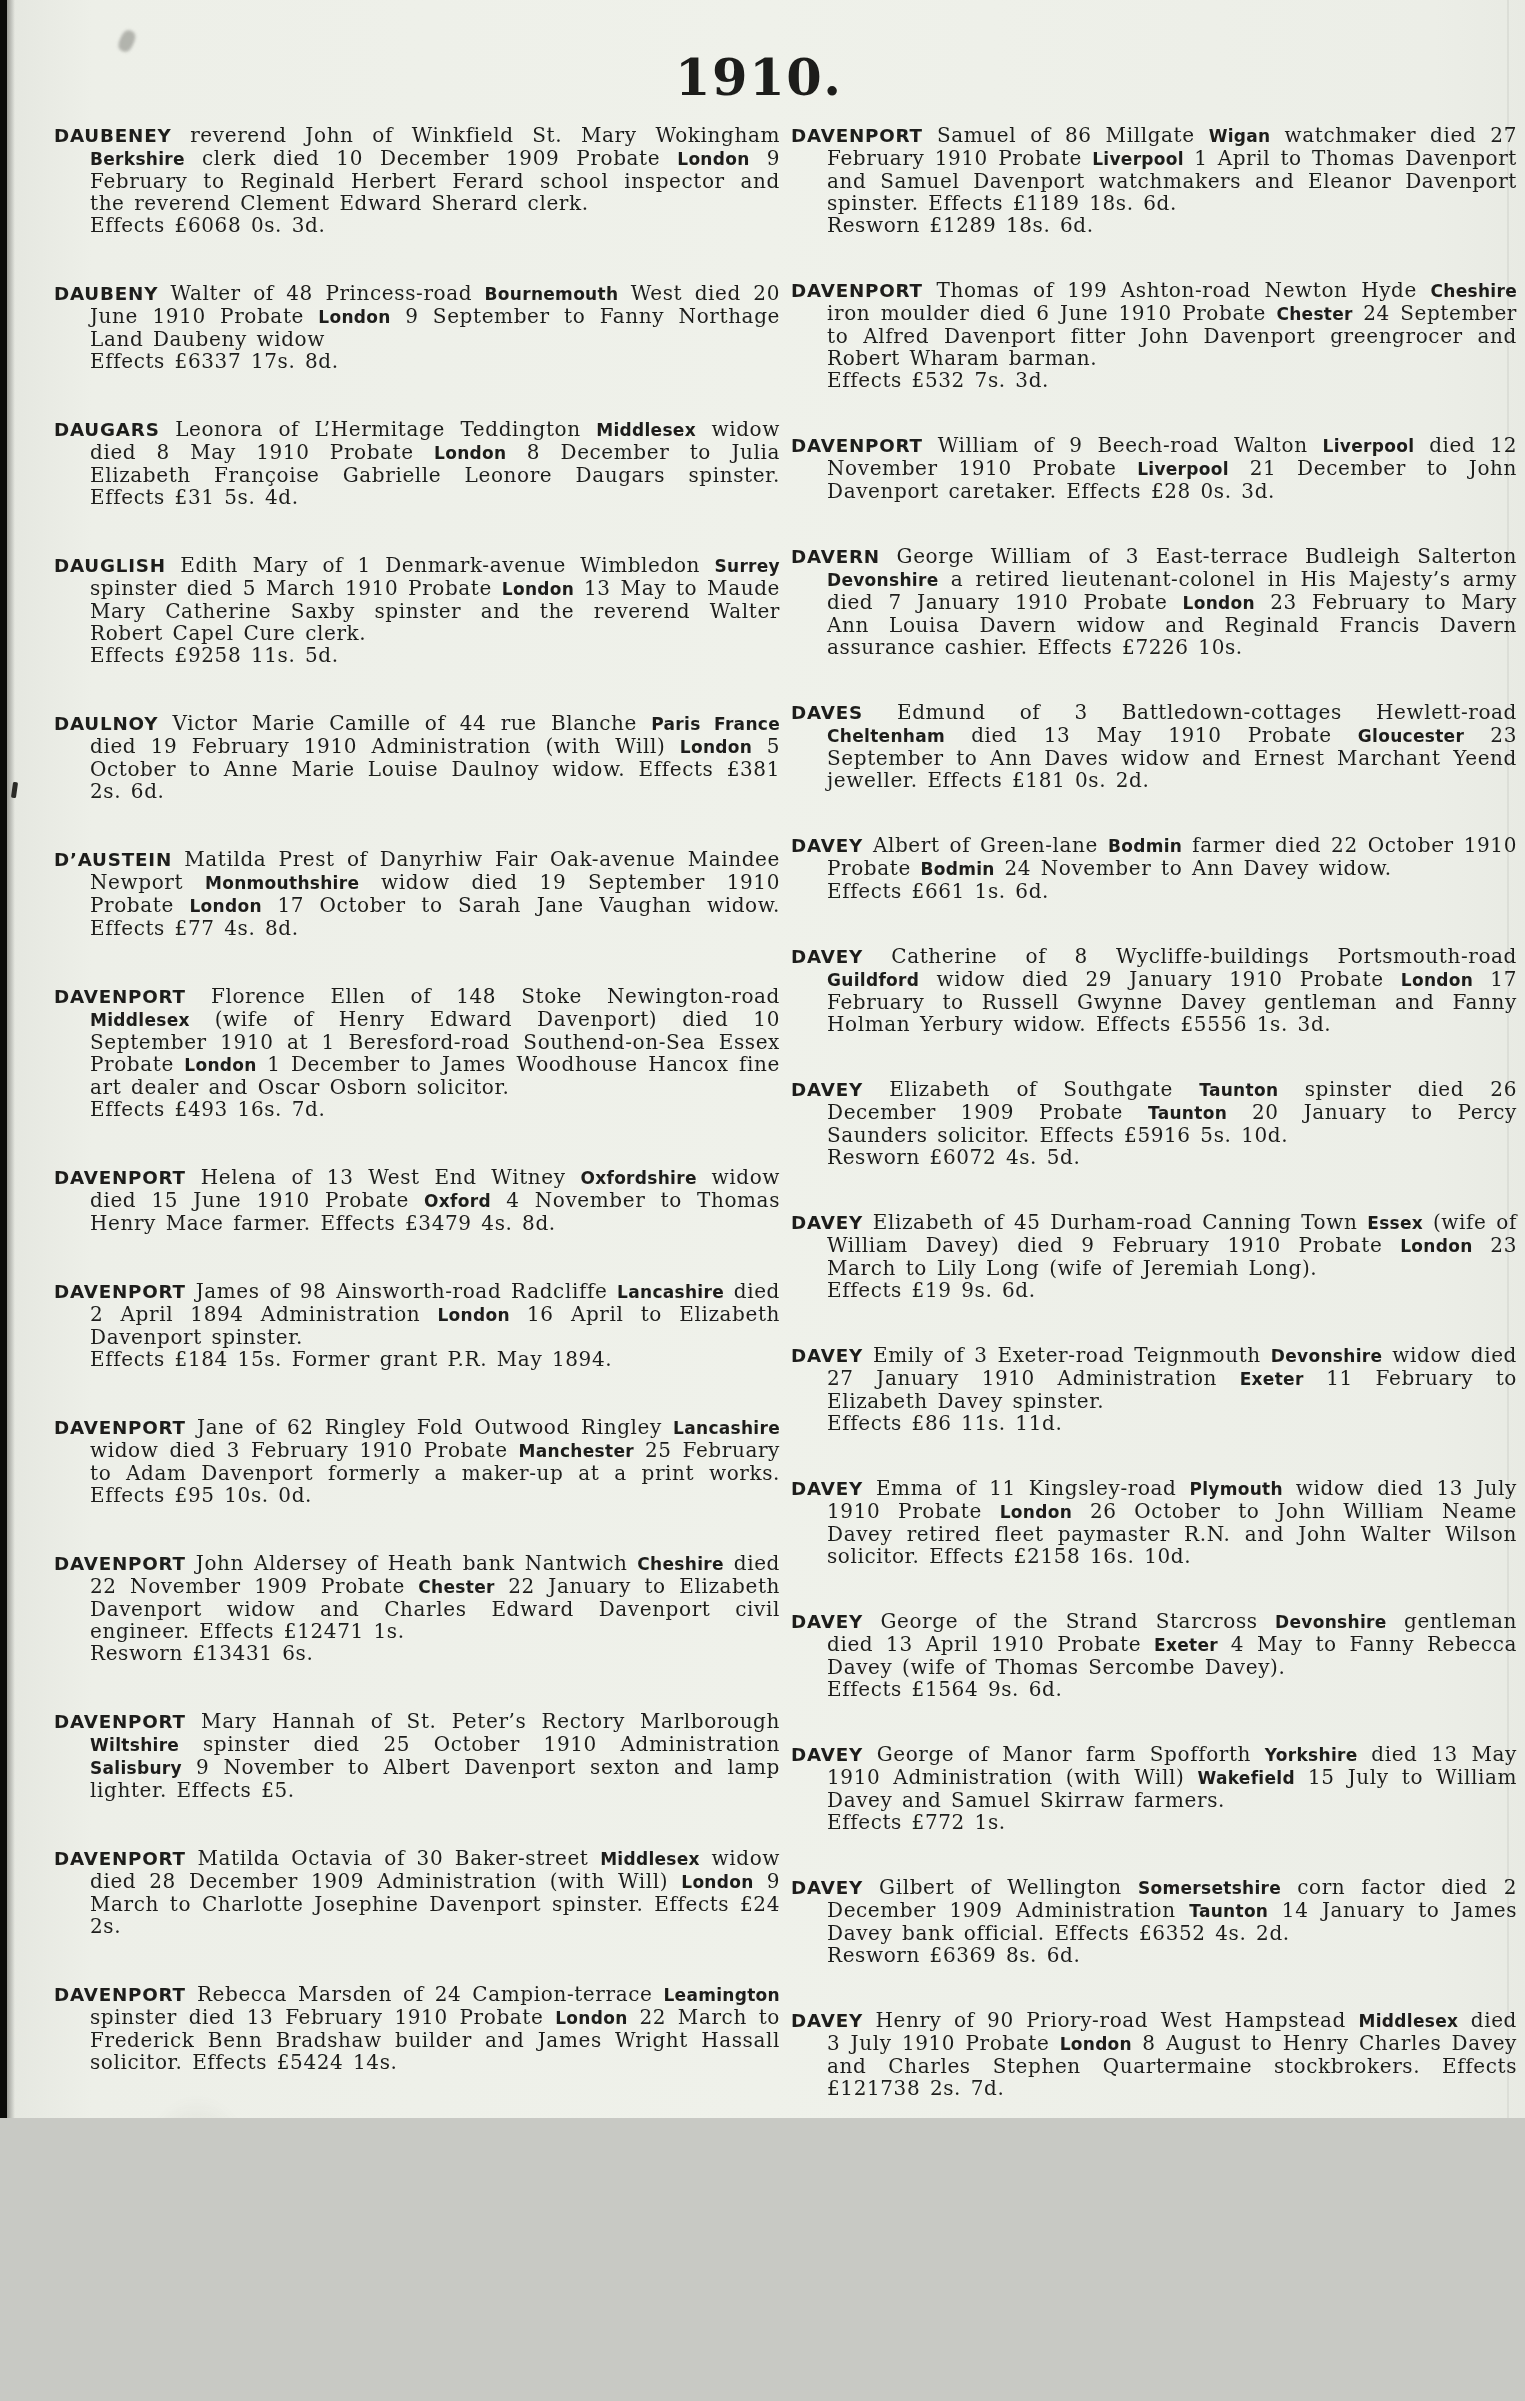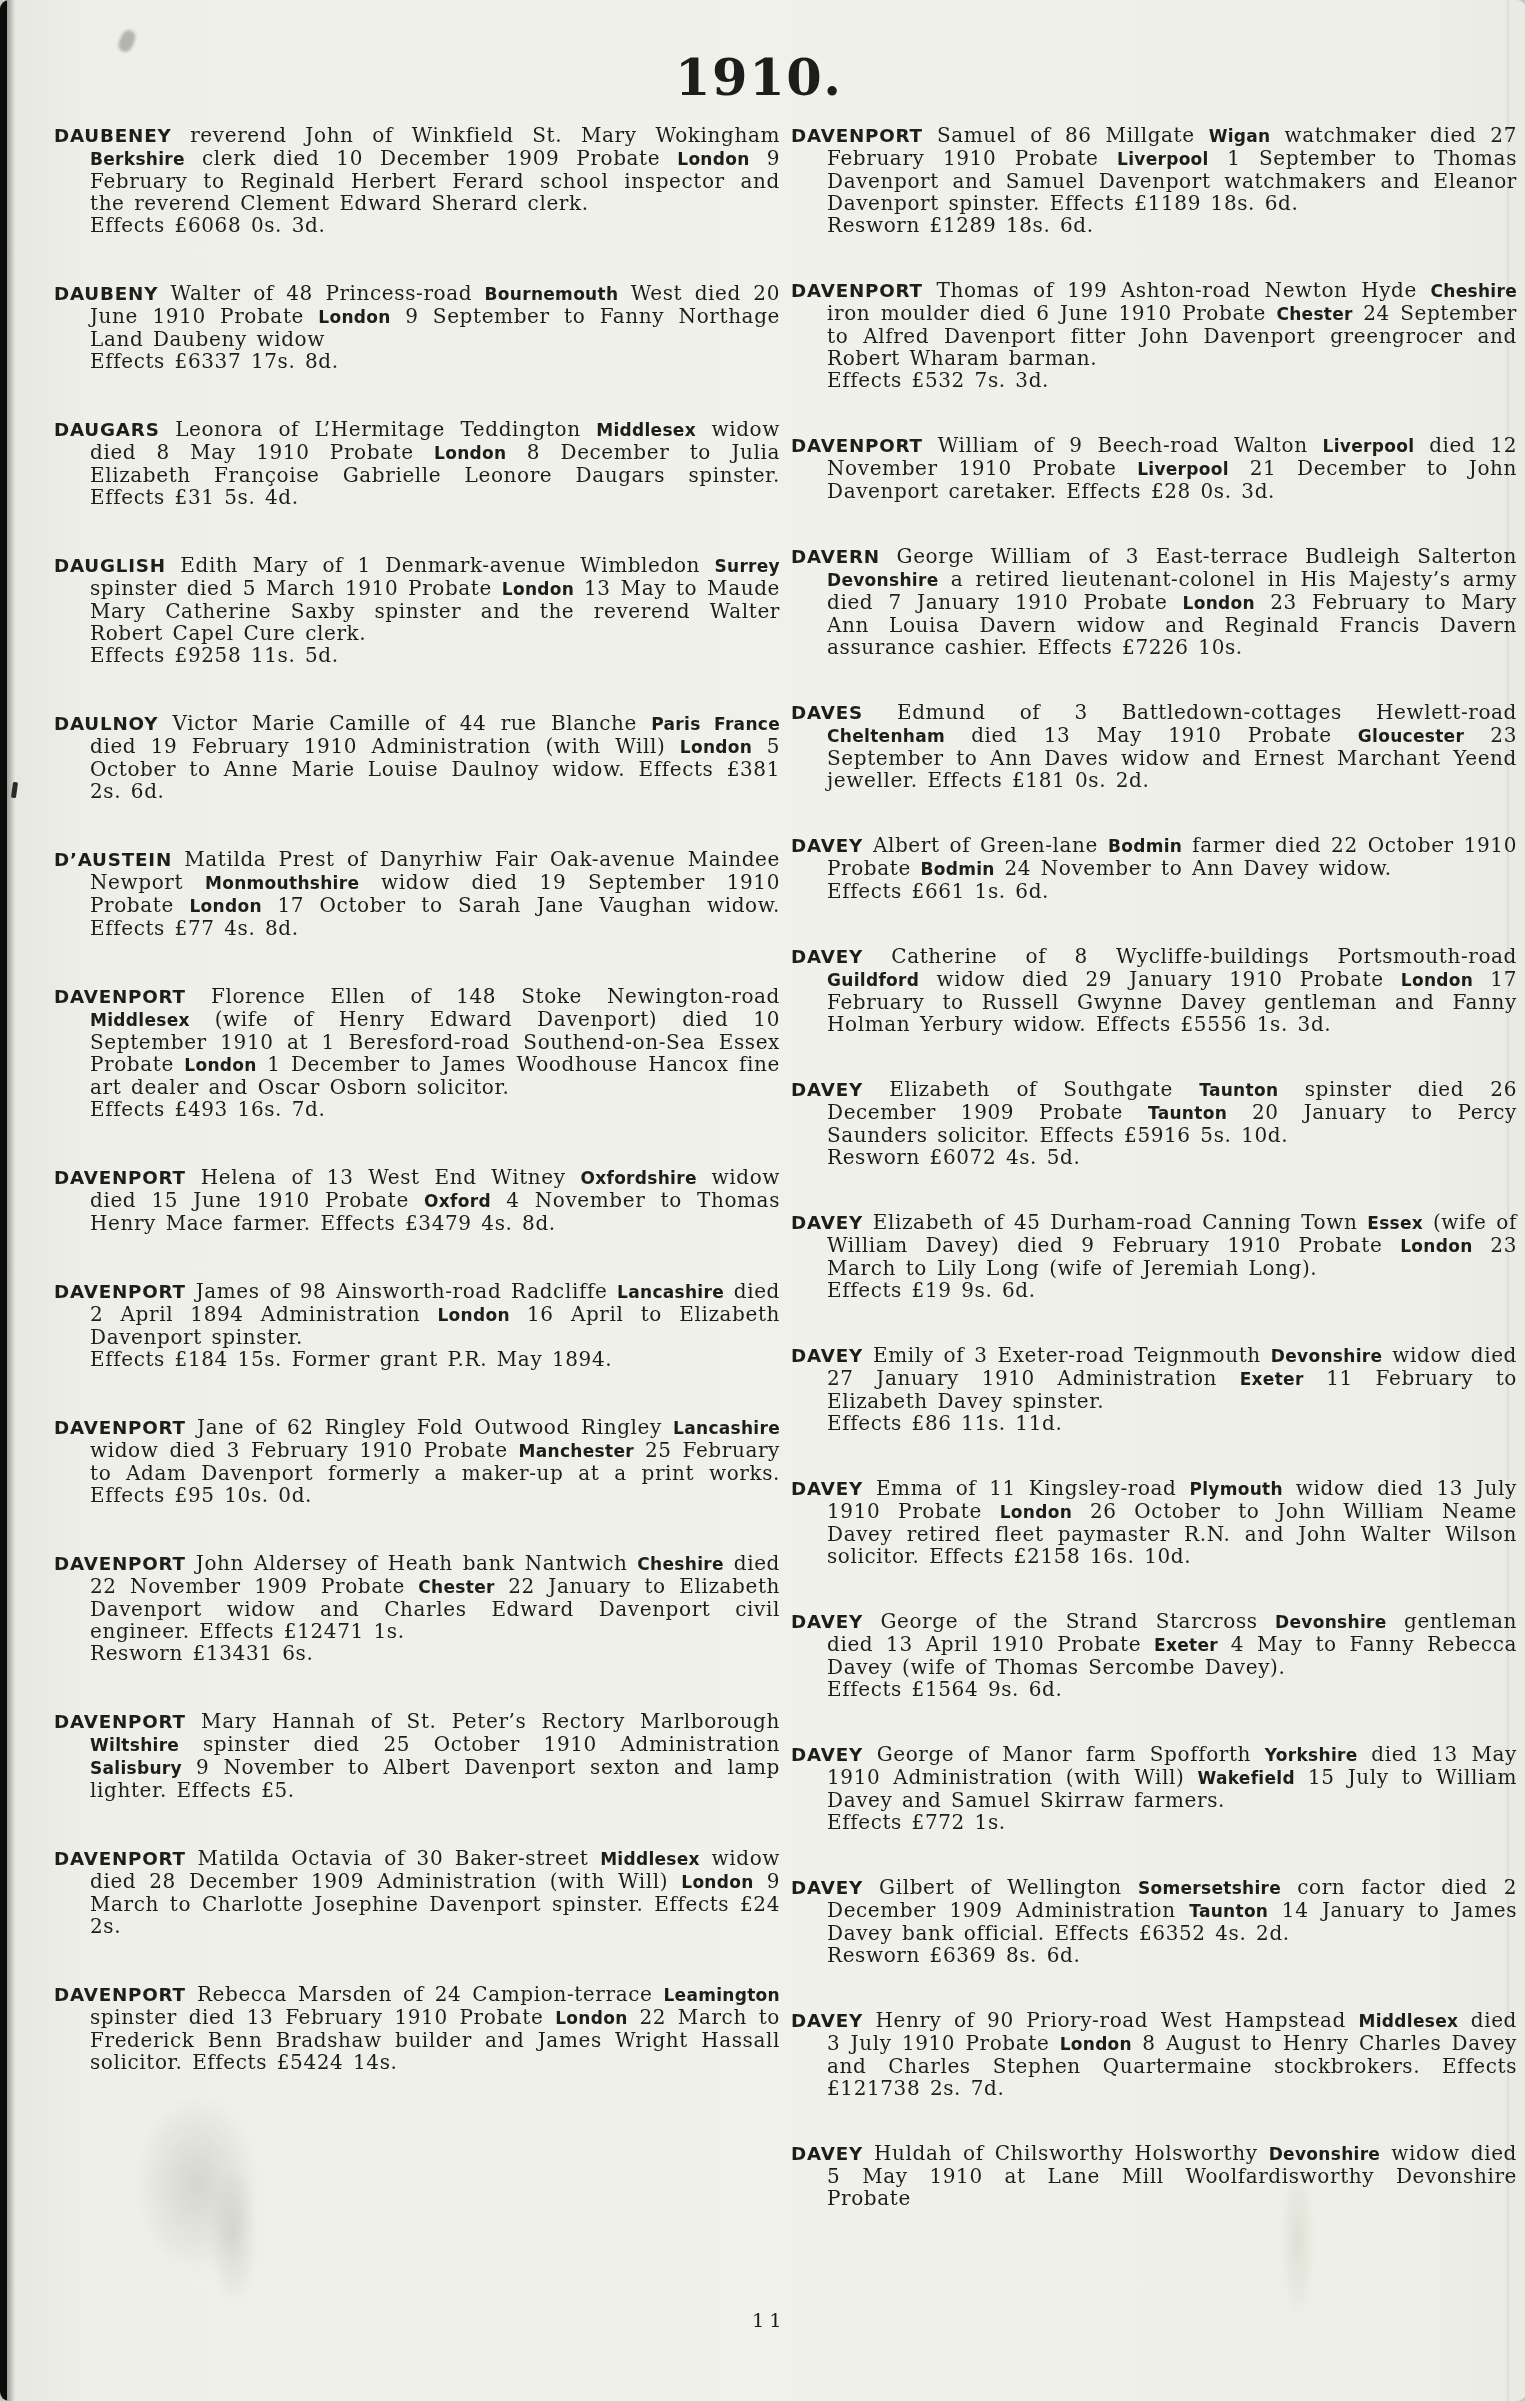--- a/index.html
+++ b/index.html
@@ -1,24 +1,23 @@
 <!DOCTYPE html>
 <html style="font-size:8.6px"><head>
 <meta charset="utf-8">
 <style>
   html,body{margin:0;padding:0;background:#c8c9c4;}
   .page{
     position:relative;
-    width:1526px;height:2401px;
+    width:1526px;height:2118px;
     background:linear-gradient(90deg,#e4e6df 0%,#edefe8 6%,#eff1ea 50%,#ecEEe7 94%,#e8eae3 100%);
     background-color:#edefe8;
     overflow:hidden;
     font-family:"DejaVu Serif",serif;
     color:#1d1d1b;
-    border-radius:9px;
   }
   .scan-edge{position:absolute;left:0;top:0;width:7px;height:2401px;background:#0b0b0a;}
   .scan-edge-soft{position:absolute;left:7px;top:0;width:7.5px;height:2401px;background:linear-gradient(90deg,rgba(20,20,18,.35),rgba(20,20,18,0));}
   .crease-right{position:absolute;left:1507px;top:0;width:2.2px;height:2401px;background:rgba(60,60,55,.07);}
   .corner-mark{position:absolute;left:120px;top:30px;width:14px;height:21.5px;background:rgba(70,70,64,.35);transform:rotate(24deg);border-radius:40%;filter:blur(1.6px);}
   .margin-tick{position:absolute;left:12px;top:782px;width:4.8px;height:16px;background:#2a2a27;border-radius:1.6px;transform:rotate(8deg);}
   .smudge-a{position:absolute;left:135px;top:2095px;width:124px;height:178px;background:radial-gradient(ellipse at center,rgba(80,80,72,.16),rgba(80,80,72,0) 70%);filter:blur(2.2px);}
   .smudge-b{position:absolute;left:210px;top:2165px;width:48px;height:140px;background:radial-gradient(ellipse at center,rgba(80,80,72,.14),rgba(80,80,72,0) 70%);filter:blur(2.2px);}
   .smudge-c{position:absolute;left:1282px;top:2165px;width:32px;height:151px;background:radial-gradient(ellipse at center,rgba(120,105,70,.12),rgba(120,105,70,0) 70%);filter:blur(2.2px);}
 
@@ -76,21 +75,21 @@
       <p class="entry"><span class="surname">DAVENPORT</span><span> Florence Ellen of 148 Stoke Newington-road </span><span class="b">Middlesex</span><span> (wife of Henry Edward Davenport) died 10 September 1910 at 1 Beresford-road Southend-on-Sea Essex Probate </span><span class="b">London</span><span> 1 December to James Woodhouse Hancox fine art dealer and Oscar Osborn solicitor.</span><br><span>Effects £493 16s. 7d.</span></p>
       <p class="entry"><span class="surname">DAVENPORT</span><span> Helena of 13 West End Witney </span><span class="b">Oxfordshire</span><span> widow died 15 June 1910 Probate </span><span class="b">Oxford</span><span> 4 November to Thomas Henry Mace farmer.  Effects £3479 4s. 8d.</span></p>
       <p class="entry"><span class="surname">DAVENPORT</span><span> James of 98 Ainsworth-road Radcliffe </span><span class="b">Lancashire</span><span> died 2 April 1894 Administration </span><span class="b">London</span><span> 16 April to Elizabeth Davenport spinster.</span><br><span>Effects £184 15s.  Former grant P.R. May 1894.</span></p>
       <p class="entry"><span class="surname">DAVENPORT</span><span> Jane of 62 Ringley Fold Outwood Ringley </span><span class="b">Lancashire</span><span> widow died 3 February 1910 Probate </span><span class="b">Manchester</span><span> 25 February to Adam Davenport formerly a maker-up at a print works.  Effects £95 10s. 0d.</span></p>
       <p class="entry"><span class="surname">DAVENPORT</span><span> John Aldersey of Heath bank Nantwich </span><span class="b">Cheshire</span><span> died 22 November 1909 Probate </span><span class="b">Chester</span><span> 22 January to Elizabeth Davenport widow and Charles Edward Davenport civil engineer.  Effects £12471 1s.</span><br><span>Resworn £13431 6s.</span></p>
       <p class="entry"><span class="surname">DAVENPORT</span><span> Mary Hannah of St. Peter’s Rectory Marlborough </span><span class="b">Wiltshire</span><span> spinster died 25 October 1910 Administration </span><span class="b">Salisbury</span><span> 9 November to Albert Davenport sexton and lamp lighter.  Effects £5.</span></p>
       <p class="entry"><span class="surname">DAVENPORT</span><span> Matilda Octavia of 30 Baker-street </span><span class="b">Middlesex</span><span> widow died 28 December 1909 Administration (with Will) </span><span class="b">London</span><span> 9 March to Charlotte Josephine Davenport spinster.  Effects £24 2s.</span></p>
       <p class="entry"><span class="surname">DAVENPORT</span><span> Rebecca Marsden of 24 Campion-terrace </span><span class="b">Leamington</span><span> spinster died 13 February 1910 Probate </span><span class="b">London</span><span> 22 March to Frederick Benn Bradshaw builder and James Wright Hassall solicitor.  Effects £5424 14s.</span></p>
     </div>
   <div class="col col-right">
-      <p class="entry"><span class="surname">DAVENPORT</span><span> Samuel of 86 Millgate </span><span class="b">Wigan</span><span> watchmaker died 27 February 1910 Probate </span><span class="b">Liverpool</span><span> 1 September to Thomas Davenport and Samuel Davenport watchmakers and Eleanor Davenport spinster.  Effects £1189 18s. 6d.</span><br><span>Resworn £1289 18s. 6d.</span></p>
+      <p class="entry"><span class="surname">DAVENPORT</span><span> Samuel of 86 Millgate </span><span class="b">Wigan</span><span> watchmaker died 27 February 1910 Probate </span><span class="b">Liverpool</span><span> 1 April to Thomas Davenport and Samuel Davenport watchmakers and Eleanor Davenport spinster.  Effects £1189 18s. 6d.</span><br><span>Resworn £1289 18s. 6d.</span></p>
       <p class="entry"><span class="surname">DAVENPORT</span><span> Thomas of 199 Ashton-road Newton Hyde </span><span class="b">Cheshire</span><span> iron moulder died 6 June 1910 Probate </span><span class="b">Chester</span><span> 24 September to Alfred Davenport fitter John Davenport greengrocer and Robert Wharam barman.</span><br><span>Effects £532 7s. 3d.</span></p>
       <p class="entry"><span class="surname">DAVENPORT</span><span> William of 9 Beech-road Walton </span><span class="b">Liverpool</span><span> died 12 November 1910 Probate </span><span class="b">Liverpool</span><span> 21 December to John Davenport caretaker.  Effects £28 0s. 3d.</span></p>
       <p class="entry"><span class="surname">DAVERN</span><span> George William of 3 East-terrace Budleigh Salterton </span><span class="b">Devonshire</span><span> a retired lieutenant-colonel in His Majesty’s army died 7 January 1910 Probate </span><span class="b">London</span><span> 23 February to Mary Ann Louisa Davern widow and Reginald Francis Davern assurance cashier.  Effects £7226 10s.</span></p>
       <p class="entry"><span class="surname">DAVES</span><span> Edmund of 3 Battledown-cottages Hewlett-road </span><span class="b">Cheltenham</span><span> died 13 May 1910 Probate </span><span class="b">Gloucester</span><span> 23 September to Ann Daves widow and Ernest Marchant Yeend jeweller.  Effects £181 0s. 2d.</span></p>
       <p class="entry"><span class="surname">DAVEY</span><span> Albert of Green-lane </span><span class="b">Bodmin</span><span> farmer died 22 October 1910 Probate </span><span class="b">Bodmin</span><span> 24 November to Ann Davey widow.</span><br><span>Effects £661 1s. 6d.</span></p>
       <p class="entry"><span class="surname">DAVEY</span><span> Catherine of 8 Wycliffe-buildings Portsmouth-road </span><span class="b">Guildford</span><span> widow died 29 January 1910 Probate </span><span class="b">London</span><span> 17 February to Russell Gwynne Davey gentleman and Fanny Holman Yerbury widow.  Effects £5556 1s. 3d.</span></p>
       <p class="entry"><span class="surname">DAVEY</span><span> Elizabeth of Southgate </span><span class="b">Taunton</span><span> spinster died 26 December 1909 Probate </span><span class="b">Taunton</span><span> 20 January to Percy Saunders solicitor.  Effects £5916 5s. 10d.</span><br><span>Resworn £6072 4s. 5d.</span></p>
       <p class="entry"><span class="surname">DAVEY</span><span> Elizabeth of 45 Durham-road Canning Town </span><span class="b">Essex</span><span> (wife of William Davey) died 9 February 1910 Probate </span><span class="b">London</span><span> 23 March to Lily Long (wife of Jeremiah Long).</span><br><span>Effects £19 9s. 6d.</span></p>
       <p class="entry"><span class="surname">DAVEY</span><span> Emily of 3 Exeter-road Teignmouth </span><span class="b">Devonshire</span><span> widow died 27 January 1910 Administration </span><span class="b">Exeter</span><span> 11 February to Elizabeth Davey spinster.</span><br><span>Effects £86 11s. 11d.</span></p>
       <p class="entry"><span class="surname">DAVEY</span><span> Emma of 11 Kingsley-road </span><span class="b">Plymouth</span><span> widow died 13 July 1910 Probate </span><span class="b">London</span><span> 26 October to John William Neame Davey retired fleet paymaster R.N. and John Walter Wilson solicitor.  Effects £2158 16s. 10d.</span></p>

